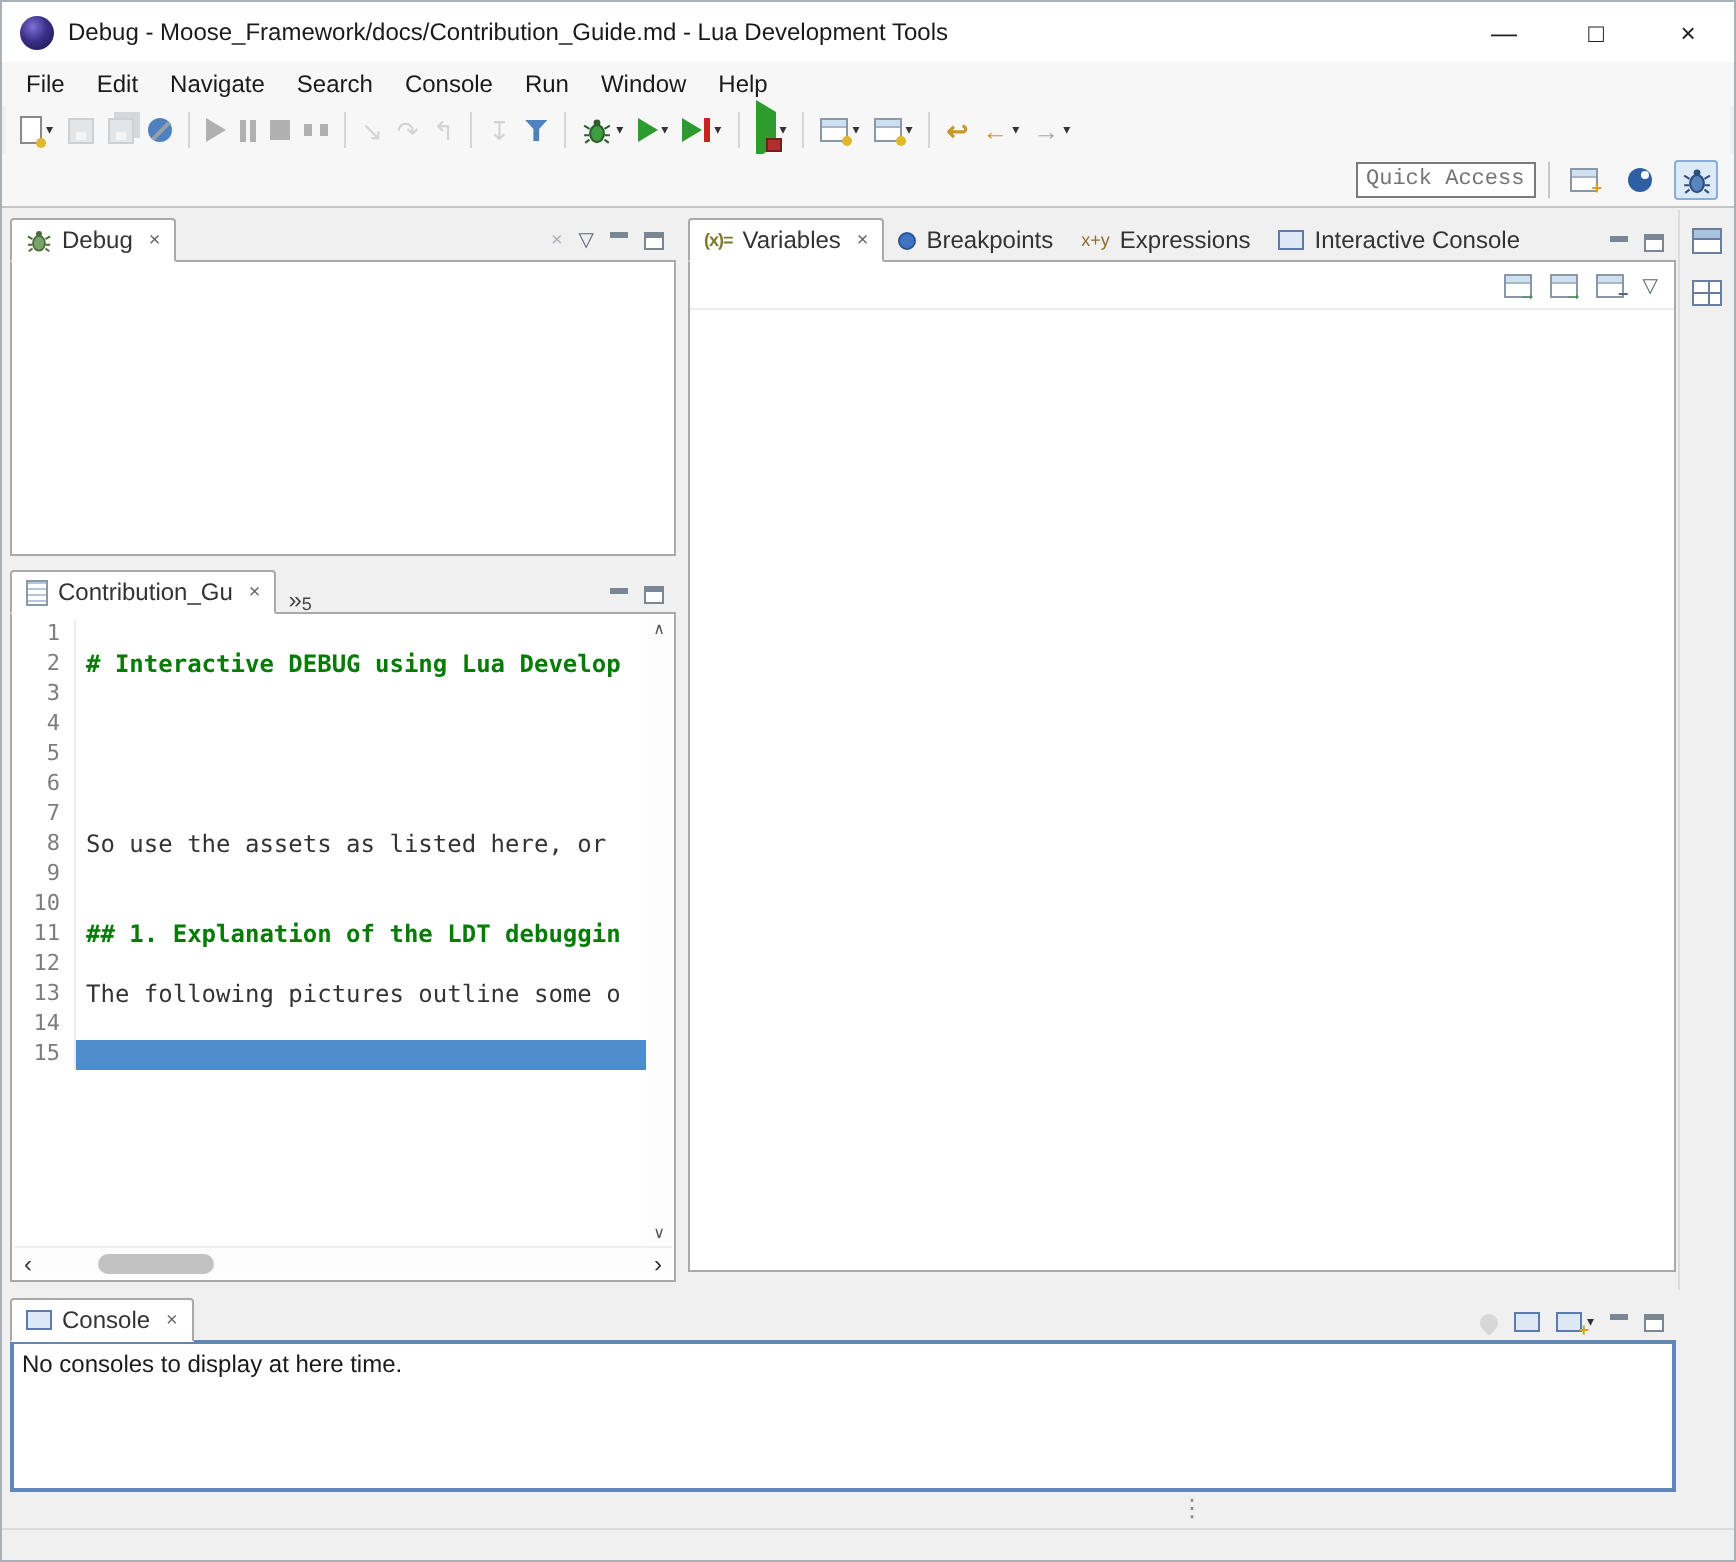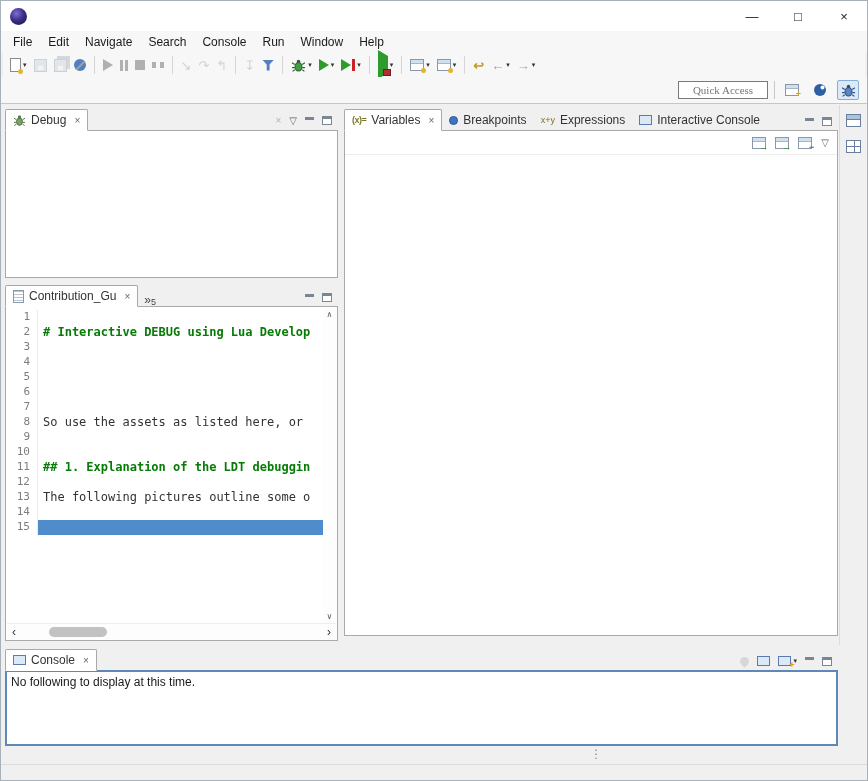--- a/index.html
+++ b/index.html
@@ -51,21 +51,21 @@
   .extwrap::after { content:""; position:absolute; right:-3px; bottom:-2px; width:6px; height:5px; background:#b03030; border:1px solid #702020; }
   .i-window { width:14px; height:12px; border:1px solid #8a97a8; background:#fff; position:relative; }
   .i-window::before { content:""; display:block; height:3px; background:#cfe0f0; border-bottom:1px solid #aab6c6; }
   .i-window .ovl { position:absolute; right:-3px; bottom:-4px; font-size:9px; font-weight:bold; color:#2d8c2d; line-height:1; }
   .i-window .ovl.goldp { color:#d8a020; }
   .i-wiz::after { content:""; position:absolute; right:-3px; bottom:-3px; width:5px; height:5px; background:#e0b72e; border-radius:50%; }
 
   
   .qa-row { position:absolute; top:76px; left:0; width:866px; height:27px; background:#f7f7f7; border-bottom:1px solid #c6c6c6;
     display:flex; align-items:center; justify-content:flex-end; gap:6px; padding-right:8px; }
-  .qa-input { width:90px; height:18px; border:1px solid #7a7a7a; background:#fff; font-size:11px; padding:0 4px; font-family:Liberation Serif, serif;text-align:center; }
+  .qa-input { width:90px; height:18px; border:1px solid #7a7a7a; background:#fff; font-size:11px; padding:0 4px; font-family:Liberation Mono, monospace; }
   .vsep { width:1px; height:18px; background:#c8c8c8; }
   .persp-btn { width:22px; height:20px; display:flex; align-items:center; justify-content:center; }
   .persp-btn.active { background:#dce9f7; border:1px solid #89aed6; border-radius:2px; }
 
   
   .panel { position:absolute; display:flex; flex-direction:column; }
   .panel-hdr { height:23px; display:flex; align-items:flex-end; }
   .tab { height:22px; display:flex; align-items:center; padding:0 7px; font-size:12px; gap:5px; color:#333; position:relative; }
   .tab.active { background:#fff; border:1px solid #a9a9a9; border-bottom:1px solid #fff; border-radius:2px 2px 0 0; z-index:2; }
   .tab-close { font-size:10px; color:#666; margin-left:3px; }
@@ -127,20 +127,21 @@
   .drag-handle { position:absolute; left:589px; top:747px; font-size:12px; color:#8a8a8a; line-height:1; }
   .statusbar { position:absolute; left:0; right:0; bottom:0; height:16px; background:#f0f0f0; border-top:1px solid #dcdcdc; }
 </style>
 </head>
 <body>
 
 <div class="window">
 
   <div class="titlebar">
     <span class="app-icon"></span>
+    <span class="title-text">Debug - Moose_Framework/docs/Contribution_Guide.md - Lua Development Tools</span>
     <div class="win-controls">
       <span class="win-btn">—</span>
       <span class="win-btn">□</span>
       <span class="win-btn">×</span>
     </div>
   </div>
 
   <div class="menubar">
     <span class="menu-item">File</span>
     <span class="menu-item">Edit</span>
@@ -463,21 +464,21 @@
         </span>
         <span class="hicon">
             <span class="i-min"></span>
           </span>
         <span class="hicon">
             <span class="i-max"></span>
           </span>
       </div>
     </div>
     <div class="panel-body console-body">
-      <div class="console-msg">No following to display at this time.</div>
+      <div class="console-msg">No consoles to display at here time.</div>
     </div>
   </div>
 
   <div class="edge-bar">
     <span class="edge-btn">
         <span class="i-editorarea"></span>
       </span>
     <span class="edge-btn">
         <span class="i-grid"></span>
       </span>

